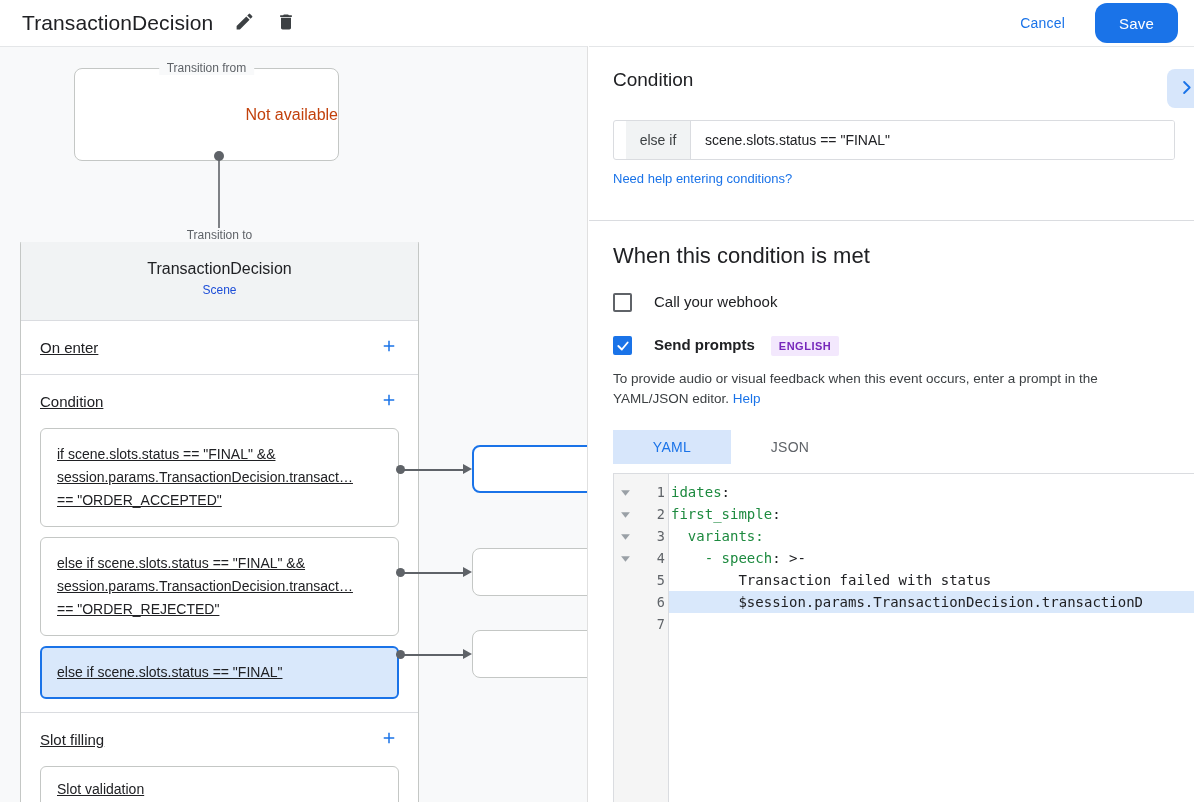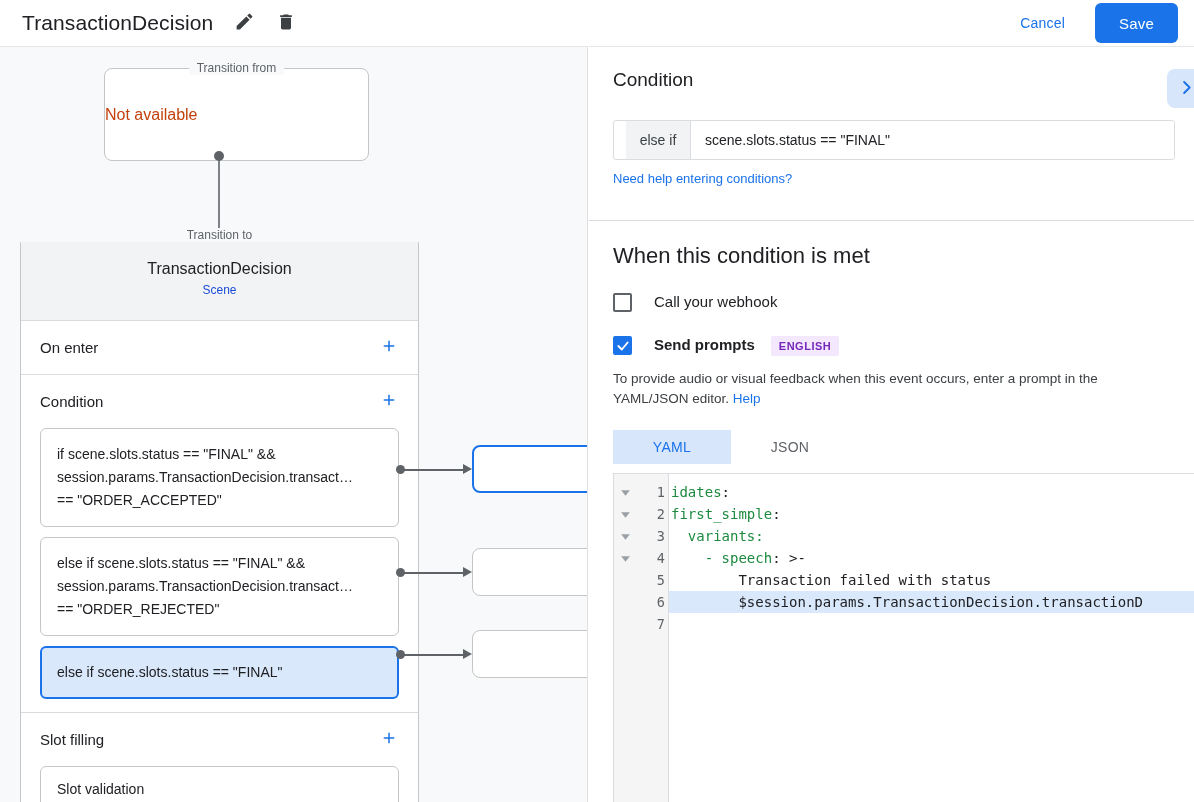--- a/index.html
+++ b/index.html
@@ -56,21 +56,21 @@
     letter-spacing: 0.2px;
     font-family: "Liberation Sans", sans-serif;
   }
   #save-button {
     margin-left: 14px;
     font-size: 15px;
     font-weight: 500;
     color: #ffffff;
     background: #1a73e8;
     border: none;
-    border-radius: 6px;
+    border-radius: 12px;
     padding: 0 24px;
     height: 40px;
     cursor: pointer;
     letter-spacing: 0.2px;
     font-family: "Liberation Sans", sans-serif;
   }
 
   
   #graph-canvas {
     position: absolute;
@@ -95,23 +95,23 @@
     left: 50%;
     transform: translateX(-50%);
     background: #f8f9fa;
     padding: 0 8px;
     font-size: 12px;
     color: #5f6368;
     white-space: nowrap;
   }
 
   #transition-from-card {
-    left: 104px; top: 21px;
+    left: 74px; top: 21px;
     width: 265px; height: 93px;
-    display: flex; align-items: center; justify-content: flex-start;
+    display: flex; align-items: center; justify-content: flex-end;
   }
   #transition-from-label {
     font-size: 16px;
     color: #c2410c;
   }
 
   
   #connector-arrow {
     position: absolute;
     left: 200px; top: 104px;
@@ -154,20 +154,21 @@
     align-items: center;
     justify-content: center;
     gap: 5px;
   }
   #scene-header-title { font-size: 16px; color: #202124; }
   #scene-header-sub { font-size: 12px; color: #1d4ed8; }
 
   .section {
     border-bottom: 1px solid #dadce0;
     padding: 0 0 0 0;
+    text-decoration: underline;
   }
   .section-head {
     height: 53px;
     display: flex;
     align-items: center;
     padding: 0 18px 0 19px;
   }
   .section-title { font-size: 15px; color: #202124; }
   .add-btn {
     margin-left: auto;

